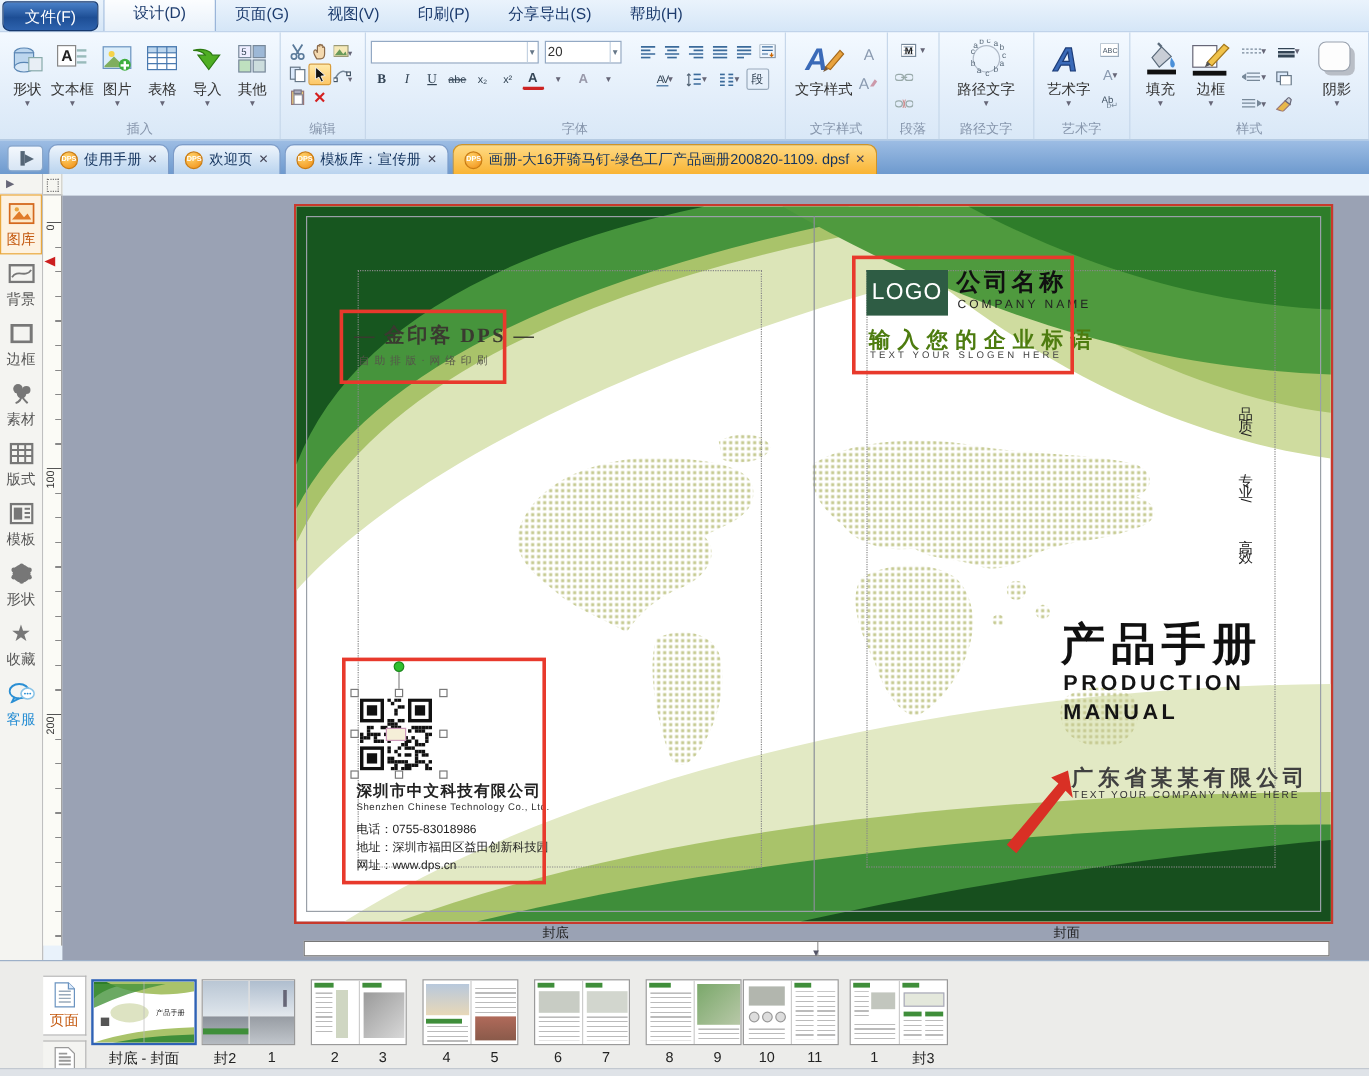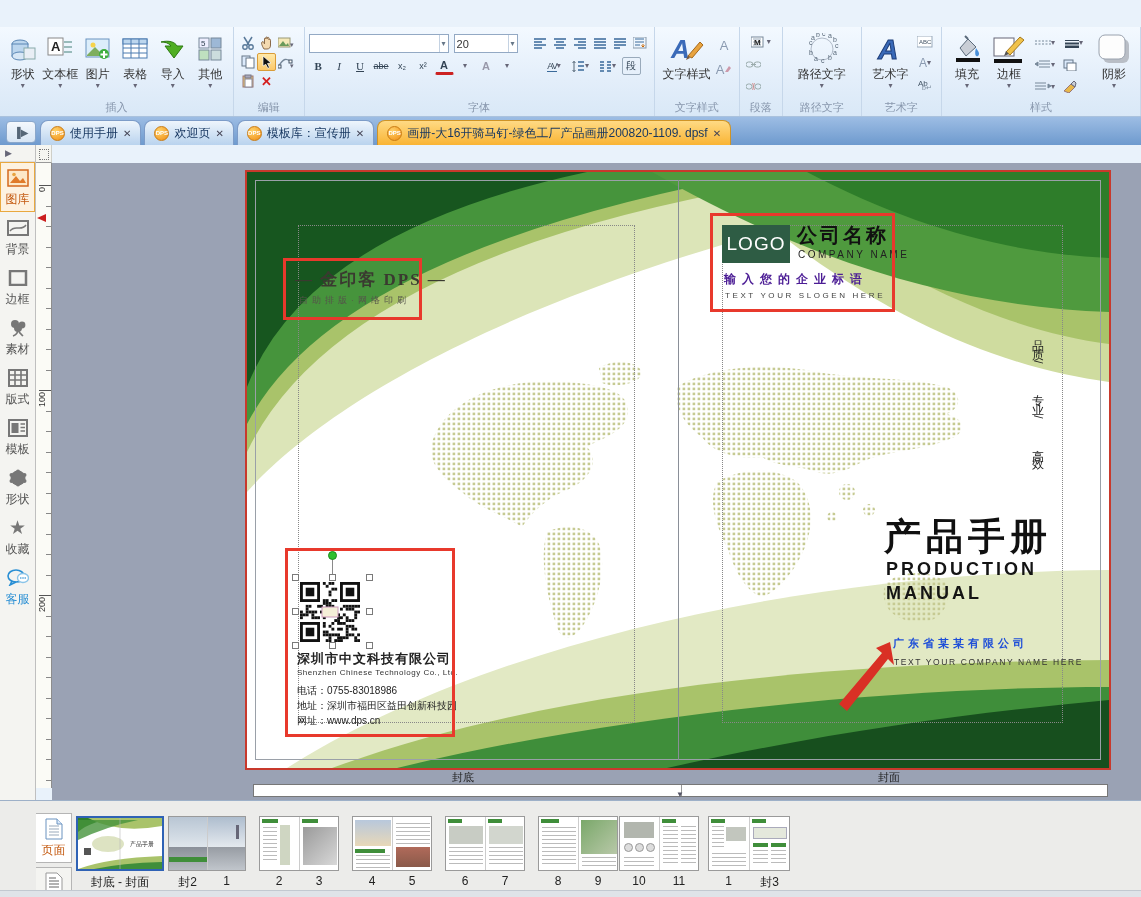--- a/index.html
+++ b/index.html
@@ -106,26 +106,26 @@
 .ann { position:absolute; border:3px solid #e8392c; }
 
 
 .t { position:absolute; white-space:nowrap; }
 .brand { font-family:"Liberation Serif",serif; font-size:17px; color:#3a3a30; letter-spacing:2px; font-weight:bold; }
 .brand-tag { font-family:"Liberation Serif",serif; font-size:9px; color:#55554a; letter-spacing:4px; }
 .logo-box { position:absolute; background:#2e5c44; color:#fff; display:flex; align-items:center;
   justify-content:center; font-size:19px; letter-spacing:1px; }
 .cmp { font-size:20px; font-weight:bold; color:#111; letter-spacing:3px; }
 .cmp-en { font-size:10px; color:#222; letter-spacing:2.5px; }
-.slogan { font-family:"Liberation Serif",serif; font-size:12px; font-weight:bold; color:#4c1d95; letter-spacing:6px; }
+.slogan { font-family:"Liberation Serif",serif; font-size:18px; font-weight:bold; color:#4d7c0f; letter-spacing:6px; }
 .slogan-en { font-size:8px; color:#444; letter-spacing:2.6px; }
 .side-vert { writing-mode:vertical-rl; font-size:12px; color:#222; letter-spacing:9px; }
 .ptitle { font-size:37px; font-weight:bold; color:#101010; letter-spacing:5px; }
 .ptitle-en { font-size:18px; font-weight:bold; color:#141414; letter-spacing:3px;text-align:right; }
-.bcmp { font-size:11px; font-weight:bold; color:#1d4ed8; letter-spacing:4px; }
+.bcmp { font-size:18px; font-weight:bold; color:#404040; letter-spacing:4px; }
 .bcmp-en { font-size:8.5px; color:#333; letter-spacing:1.6px; }
 .qr-name { font-size:13px; font-weight:bold; color:#222; letter-spacing:1px; }
 .qr-en { font-size:8px; color:#333; letter-spacing:0.5px; }
 .qr-line { font-size:10px; color:#222; }
 
 
 .hnd { position:absolute; width:7px; height:7px; background:#fff; border:1px solid #7a7a7a; }
 .rot-dot { position:absolute; width:9px; height:9px; border-radius:50%; background:#2fbf2f; border:1px solid #1d8a1d; }
 .rot-stem { position:absolute; width:1px; background:#8a8a8a; }
 
@@ -152,20 +152,29 @@
 .glines { position:absolute; background:repeating-linear-gradient(#bbb 0 1px, transparent 1px 4px); }
 .pblock { position:absolute; }
 .thumbs-scroll { position:absolute; left:0; top:89px; width:1141px; height:8px; background:#dfe3e8;
   border-top:1px solid #c2c8d0; }
 </style>
 </head>
 <body>
 
 <div class="app">
 
+  <div class="menubar">
+    <div class="file-btn">文件(F)</div>
+    <div class="menu-item active">设计(D)</div>
+    <div class="menu-item">页面(G)</div>
+    <div class="menu-item">视图(V)</div>
+    <div class="menu-item">印刷(P)</div>
+    <div class="menu-item">分享导出(S)</div>
+    <div class="menu-item">帮助(H)</div>
+  </div>
 
   <div class="ribbon">
 
     <div class="rgroup" style="width:234px">
       <div class="bigbtn">
         <span class="ic">
           <svg width="26" height="26">
               <ellipse cx="10" cy="8" rx="8" ry="4" fill="#bcd6ee" stroke="#5a86b4"></ellipse>
               <rect x="2" y="8" width="16" height="12" fill="#bcd6ee" stroke="#5a86b4"></rect>
               <ellipse cx="10" cy="20" rx="8" ry="4" fill="#d7e7f6" stroke="#5a86b4"></ellipse>

